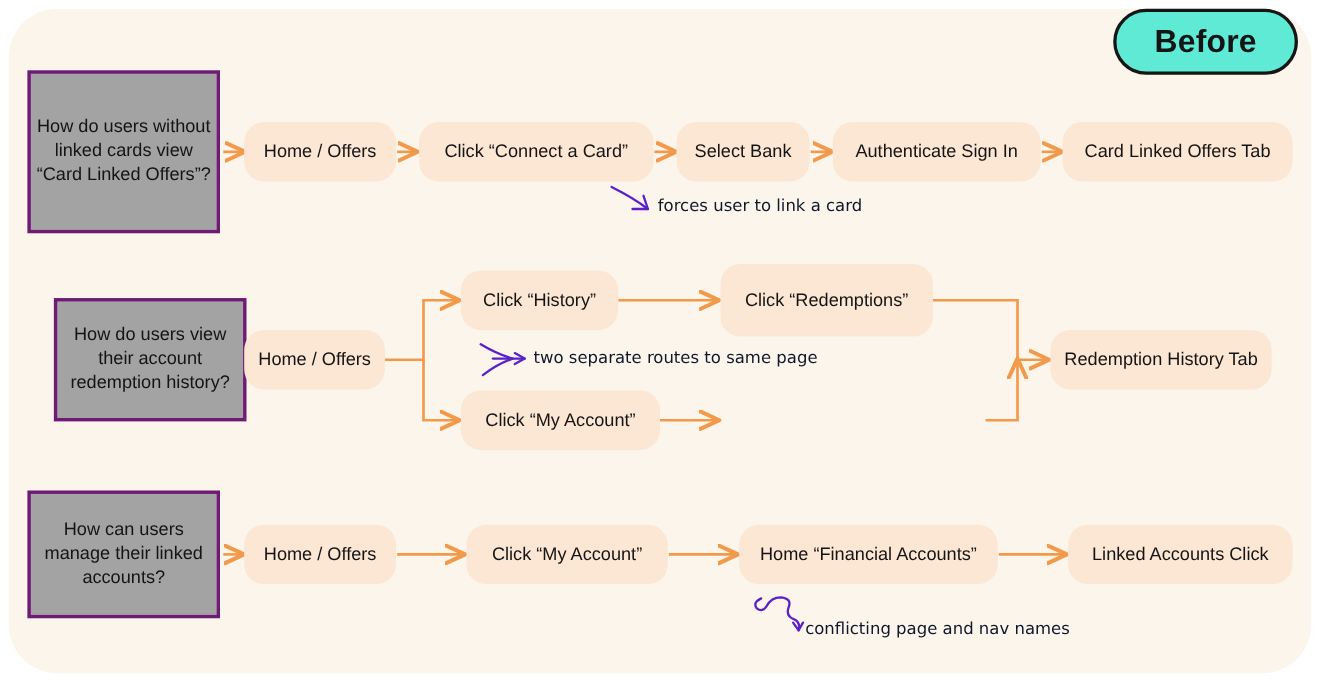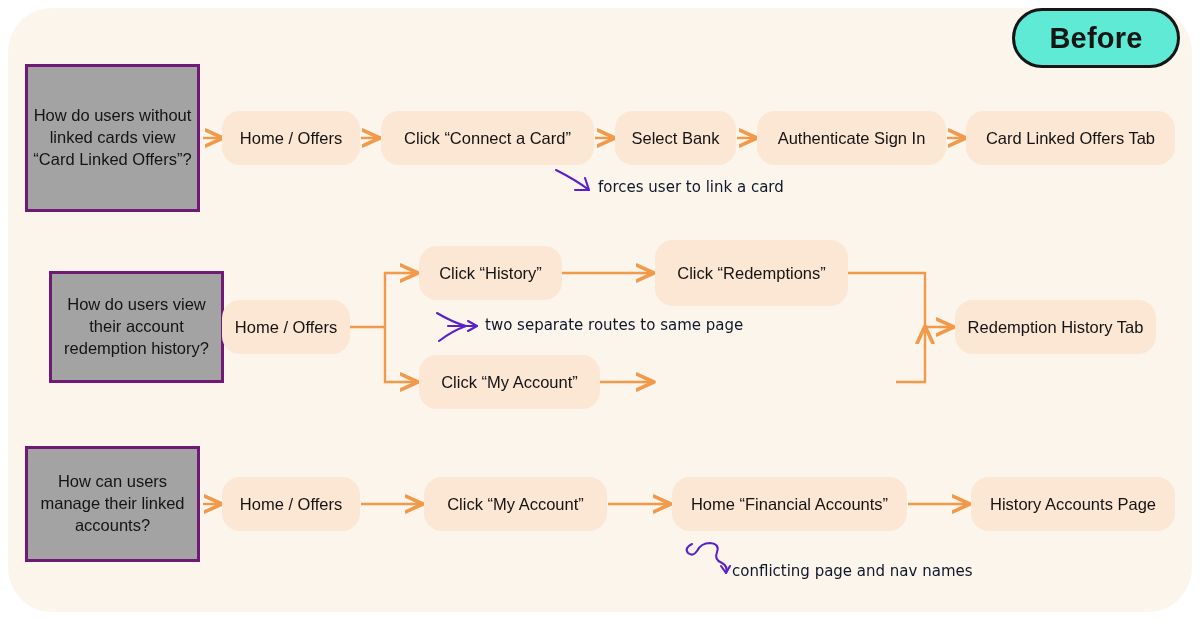--- a/index.html
+++ b/index.html
@@ -235,18 +235,18 @@
 
   <div class="sbox" style="left:424px; top:477px; width:183px; height:54px;">
     <span>Click “My Account”</span>
   </div>
 
   <div class="sbox" style="left:672px; top:477px; width:235px; height:54px;">
     <span>Home “Financial Accounts”</span>
   </div>
 
   <div class="sbox" style="left:971px; top:477px; width:204px; height:54px;">
-    <span>History Accounts Page</span>
+    <span>Linked Accounts Click</span>
   </div>
 
   <div class="note note-r3">conflicting page and nav names</div>
 
 </div>
 
 </body></html>

